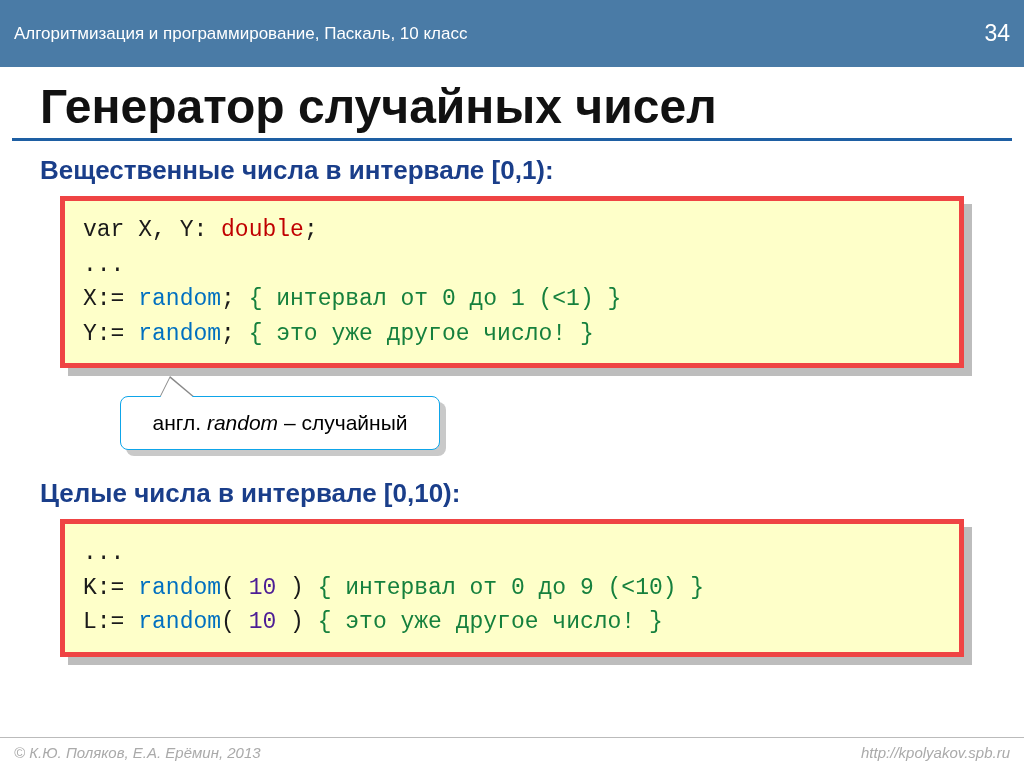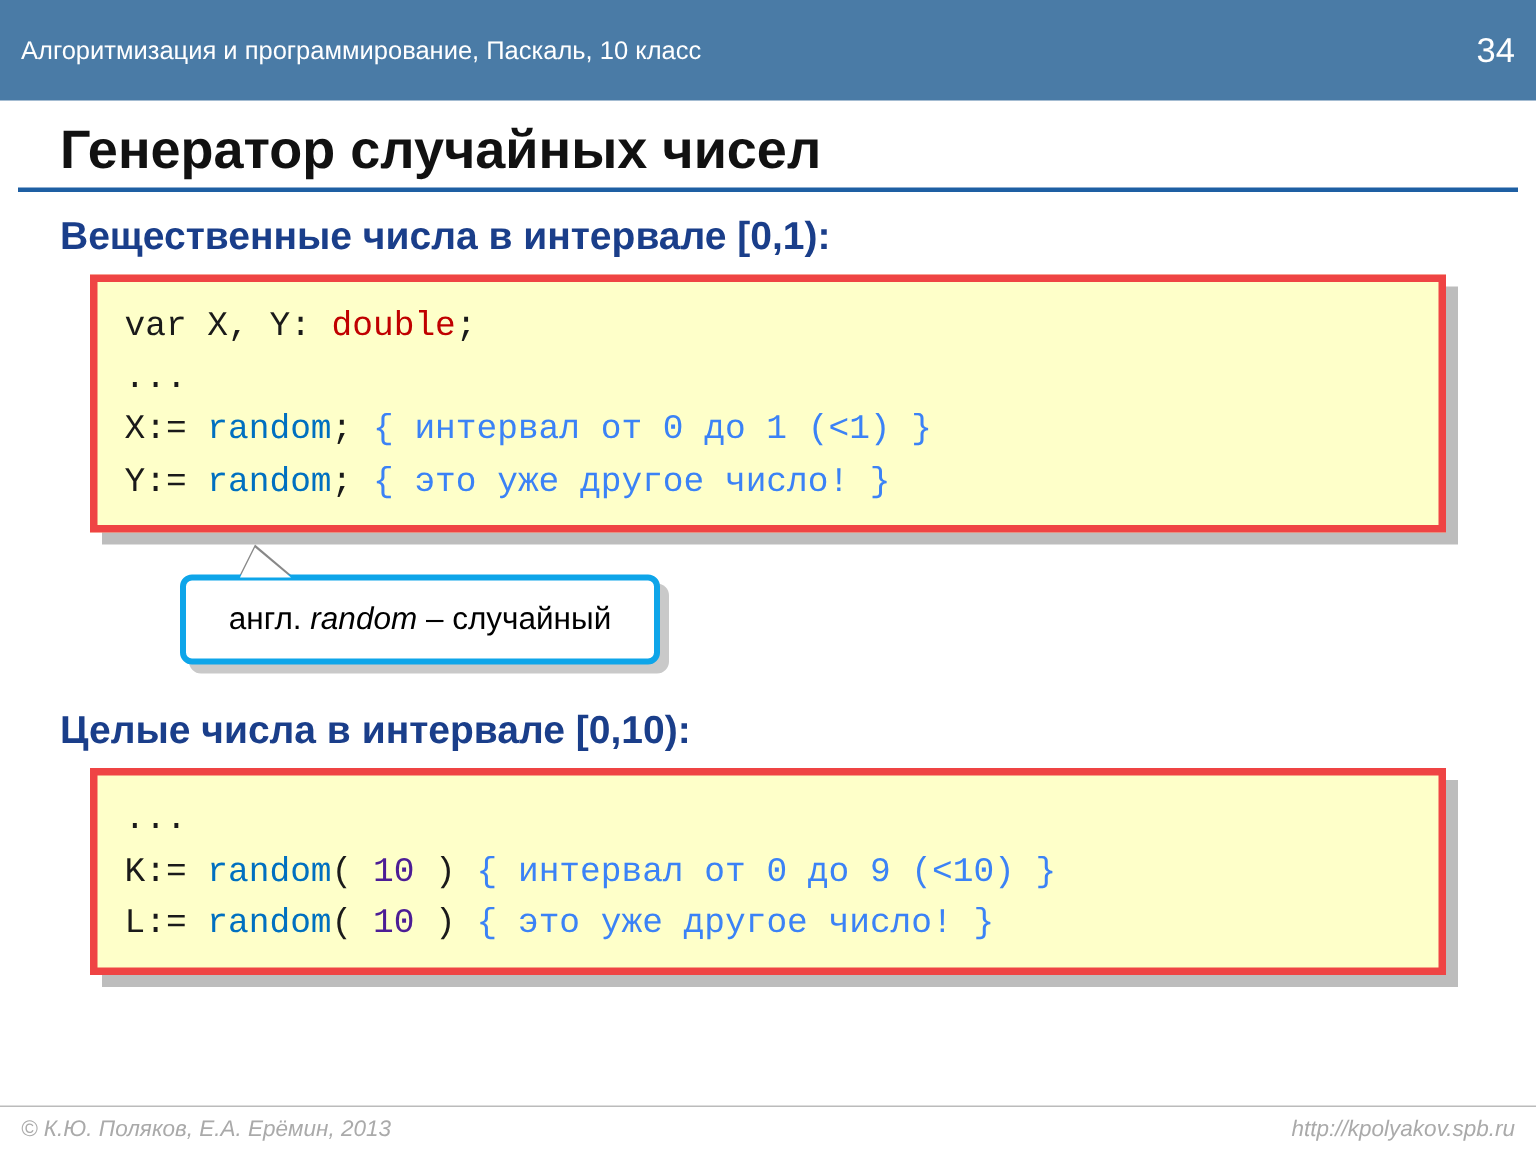--- a/index.html
+++ b/index.html
@@ -15,21 +15,21 @@
     background: #4a7ba6;
     color: #fff;
     font-size: 17px;
     padding: 20px 14px;
     display: flex;
     justify-content: space-between;
     align-items: center;
   }
   .header-bar .page-num { font-weight: normal; font-size: 23px; }
   .slide-title {
-    font-size: 36px;
+    font-size: 48px;
     font-weight: bold;
     color: #111;
     padding: 12px 40px 4px;
   }
   .title-underline {
     height: 3px;
     background: #1e5fa3;
     margin: 0 12px 14px;
   }
   .section-heading {
@@ -55,39 +55,39 @@
     padding: 12px 18px;
     font-family: "Courier New", monospace;
     font-size: 23px;
     line-height: 1.5;
     z-index: 1;
   }
   .kw-var   { color: #1a1a1a; }
   .kw-type  { color: #c00000; }
   .kw-func  { color: #0070c0; }
   .kw-num   { color: #4c1d95; }
-  .kw-comm  { color: #3b82f6; }
+  .kw-comm  { color: #15803d; }
   .kw-punct { color: #1a1a1a; }
 
   .note-wrap {
     position: relative;
     margin: 28px 0 28px 120px;
     width: 320px;
   }
   .note-shadow {
     position: absolute;
     top: 6px; left: 6px; right: -6px; bottom: -6px;
     background: #c9c9c9;
     border-radius: 8px;
     z-index: 0;
   }
   .note-box {
     position: relative;
     background: #fff;
-    border: 4px solid #0ea5e9;
+    border: 1px solid #0ea5e9;
     border-radius: 8px;
     padding: 14px 18px;
     font-size: 21px;
     text-align: center;
     z-index: 1;
   }
   .note-tail {
     position: absolute;
     top: -18px;
     left: 40px;

